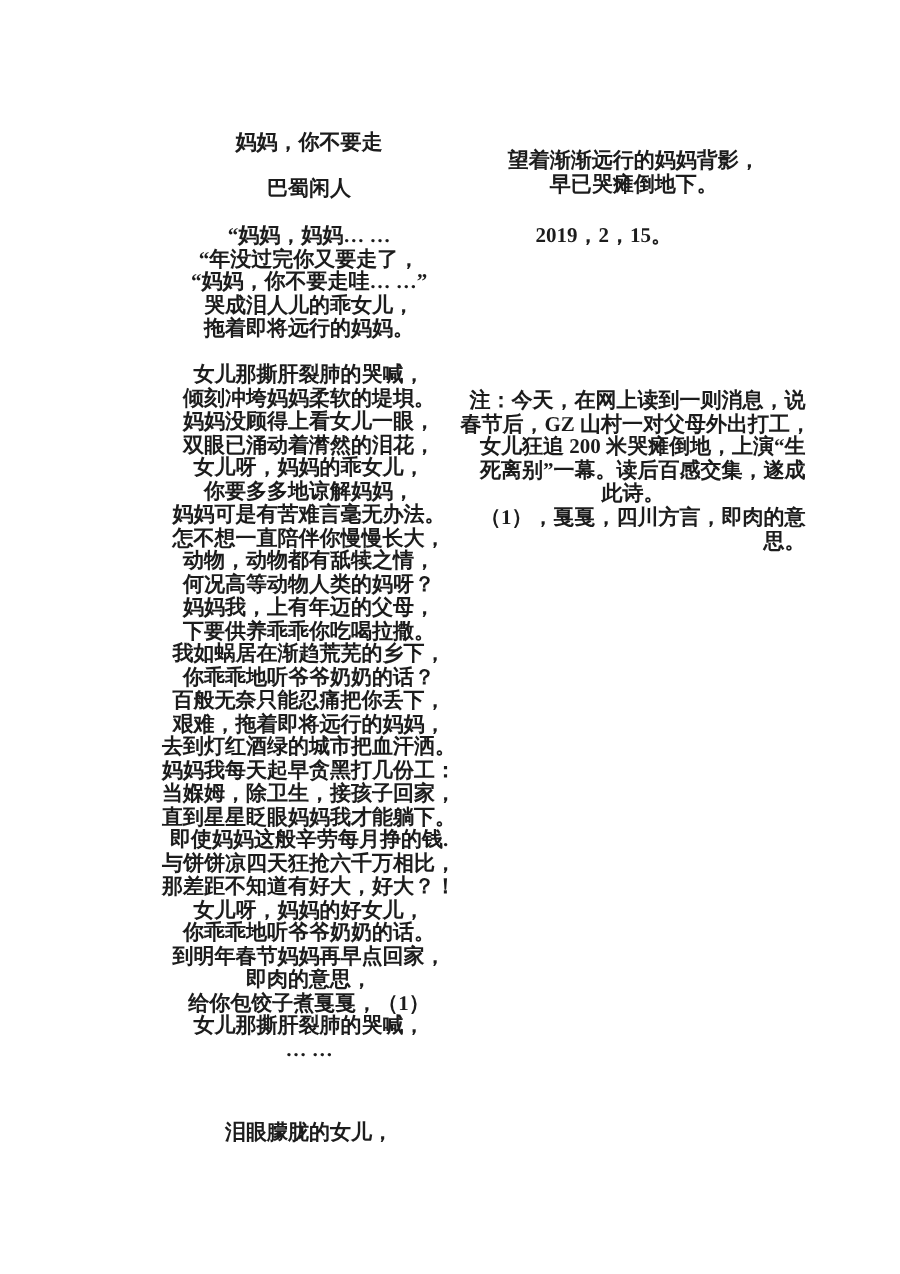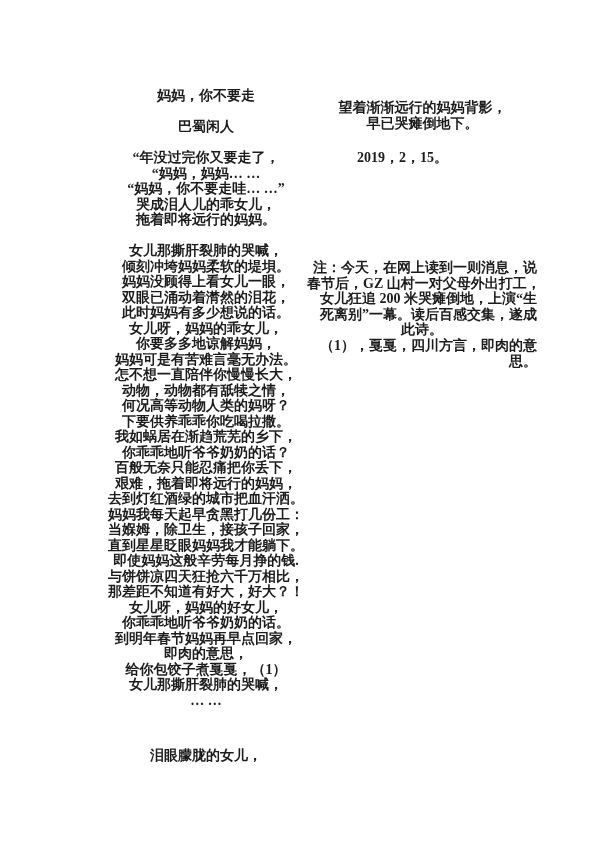--- a/index.html
+++ b/index.html
@@ -24,39 +24,39 @@
   .line { white-space: nowrap; }
 </style>
 </head>
 <body>
 
 <div class="abs poem-col center fs" style="top:88px;">妈妈，你不要走</div>
 
 <div class="abs poem-col center fs" style="top:119px;">巴蜀闲人</div>
 
 <div class="abs poem-col center fs" style="top:150px;">
+    <div class="line">“妈妈，妈妈… …</div>
     <div class="line">“年没过完你又要走了，</div>
-    <div class="line">“妈妈，妈妈… …</div>
     <div class="line">“妈妈，你不要走哇… …”</div>
     <div class="line">哭成泪人儿的乖女儿，</div>
     <div class="line">拖着即将远行的妈妈。</div>
   </div>
 
 <div class="abs poem-col center fs" style="top:243px;">
     <div class="line">女儿那撕肝裂肺的哭喊，</div>
     <div class="line">倾刻冲垮妈妈柔软的堤垻。</div>
     <div class="line">妈妈没顾得上看女儿一眼，</div>
     <div class="line">双眼已涌动着潸然的泪花，</div>
-    <div class="line">此时妈妈有多少想说的话。</div>
     <div class="line">女儿呀，妈妈的乖女儿，</div>
     <div class="line">你要多多地谅解妈妈，</div>
     <div class="line">妈妈可是有苦难言毫无办法。</div>
     <div class="line">怎不想一直陪伴你慢慢长大，</div>
     <div class="line">动物，动物都有舐犊之情，</div>
     <div class="line">何况高等动物人类的妈呀？</div>
+    <div class="line">妈妈我，上有年迈的父母，</div>
     <div class="line">下要供养乖乖你吃喝拉撒。</div>
     <div class="line">我如蜗居在渐趋荒芜的乡下，</div>
     <div class="line">你乖乖地听爷爷奶奶的话？</div>
     <div class="line">百般无奈只能忍痛把你丢下，</div>
     <div class="line">艰难，拖着即将远行的妈妈，</div>
     <div class="line">去到灯红酒绿的城市把血汗洒。</div>
     <div class="line">妈妈我每天起早贪黑打几份工：</div>
     <div class="line">当媬姆，除卫生，接孩子回家，</div>
     <div class="line">直到星星眨眼妈妈我才能躺下。</div>
     <div class="line">即使妈妈这般辛劳每月挣的钱.</div>

